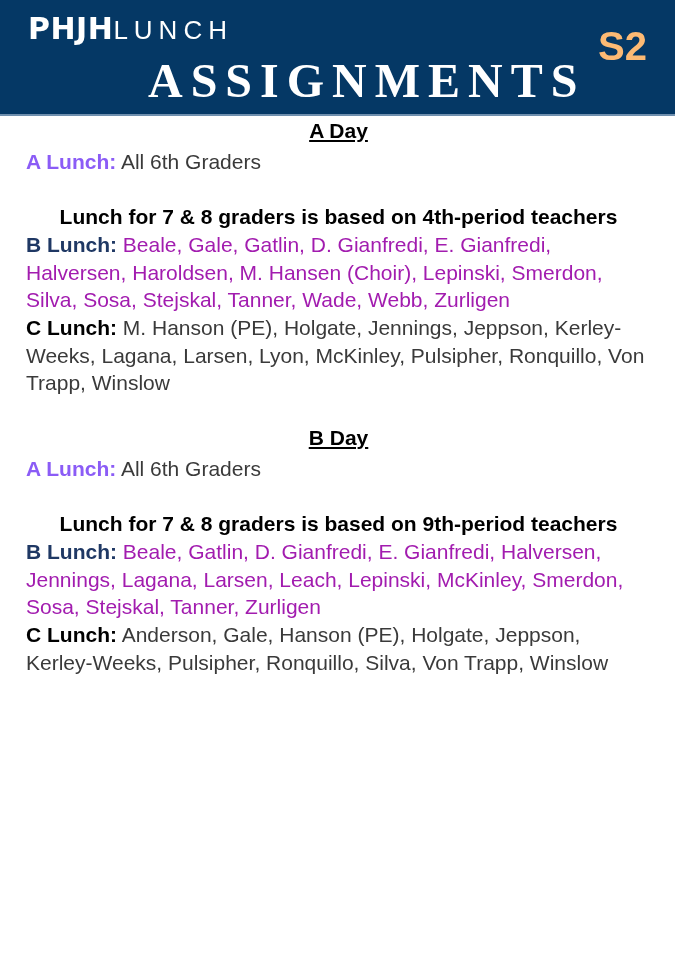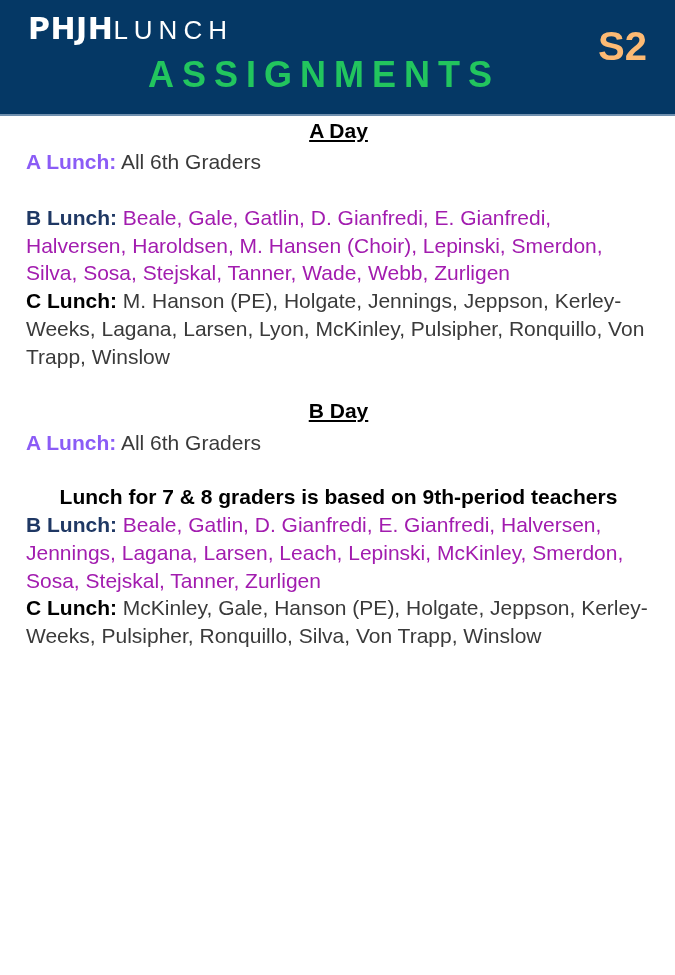--- a/index.html
+++ b/index.html
@@ -45,27 +45,27 @@
     font-size: 26px;
     font-weight: 400;
     letter-spacing: 6px;
     line-height: 1;
     font-family: "Liberation Sans", sans-serif;
   }
   .banner-title-line2 {
     position: absolute;
     left: 148px;
     top: 57px;
-    color: #22c55e;
-    font-size: 36px;
+    color: #ffffff;
+    font-size: 48px;
     font-weight: 600;
     letter-spacing: 8px;
     line-height: 1;
     white-space: nowrap;
-    font-family: Liberation Sans, sans-serif;
+    font-family: Liberation Serif, serif;
   }
   .semester-badge {
     position: absolute;
     right: 28px;
     top: 26px;
     color: #fdba74;
     font-size: 40px;
     font-weight: 700;
     line-height: 1;
     letter-spacing: 0px;
@@ -134,20 +134,21 @@
 
   <div class="day-section">
     <div class="day-heading"><span class="u">A Day </span></div>
 
     <p class="lunch-row">
       <span class="lbl lbl-a">A Lunch:</span><span class="names-plain"> </span><span class="names-plain">All 6th Graders</span>
     </p>
 
     <div class="blank-line"></div>
 
+    <div class="rule-heading">Lunch for 7 &amp; 8 graders is based on 4th-period teachers</div>
 
     <p class="lunch-row">
       <span class="lbl lbl-b">B Lunch:</span><span class="names-blue"> Beale, Gale, Gatlin, D. Gianfredi, E. Gianfredi, Halversen, Haroldsen, M. Hansen (Choir), Lepinski, Smerdon, Silva, Sosa, Stejskal, Tanner, Wade, Webb, Zurligen</span>
     </p>
 
     <p class="lunch-row">
       <span class="lbl lbl-c">C Lunch:</span><span class="names-plain"> </span><span class="names-plain">M. Hanson (PE), Holgate, Jennings, Jeppson, Kerley-Weeks, Lagana, Larsen, Lyon, McKinley, Pulsipher, Ronquillo, Von Trapp, Winslow</span>
     </p>
   </div>
 
@@ -162,17 +163,17 @@
 
     <div class="blank-line"></div>
 
     <div class="rule-heading">Lunch for 7 &amp; 8 graders is based on 9th-period teachers</div>
 
     <p class="lunch-row">
       <span class="lbl lbl-b">B Lunch:</span><span class="names-blue"> </span><span class="names-blue">Beale, Gatlin, D. Gianfredi, E. Gianfredi, Halversen, Jennings, Lagana, Larsen, Leach, Lepinski, McKinley, Smerdon,  Sosa, Stejskal, Tanner, Zurligen</span>
     </p>
 
     <p class="lunch-row">
-      <span class="lbl lbl-c">C Lunch:</span><span class="names-plain"> </span><span class="names-plain">McKinley, Gale, Hanson (PE), Holgate, Jeppson, Kerley-Weeks, Pulsipher, Ronquillo, Silva, Von Trapp, Winslow</span>
+      <span class="lbl lbl-c">C Lunch:</span><span class="names-plain"> </span><span class="names-plain">Anderson, Gale, Hanson (PE), Holgate, Jeppson, Kerley-Weeks, Pulsipher, Ronquillo, Silva, Von Trapp, Winslow</span>
     </p>
   </div>
 
 </div>
 
 </body></html>

